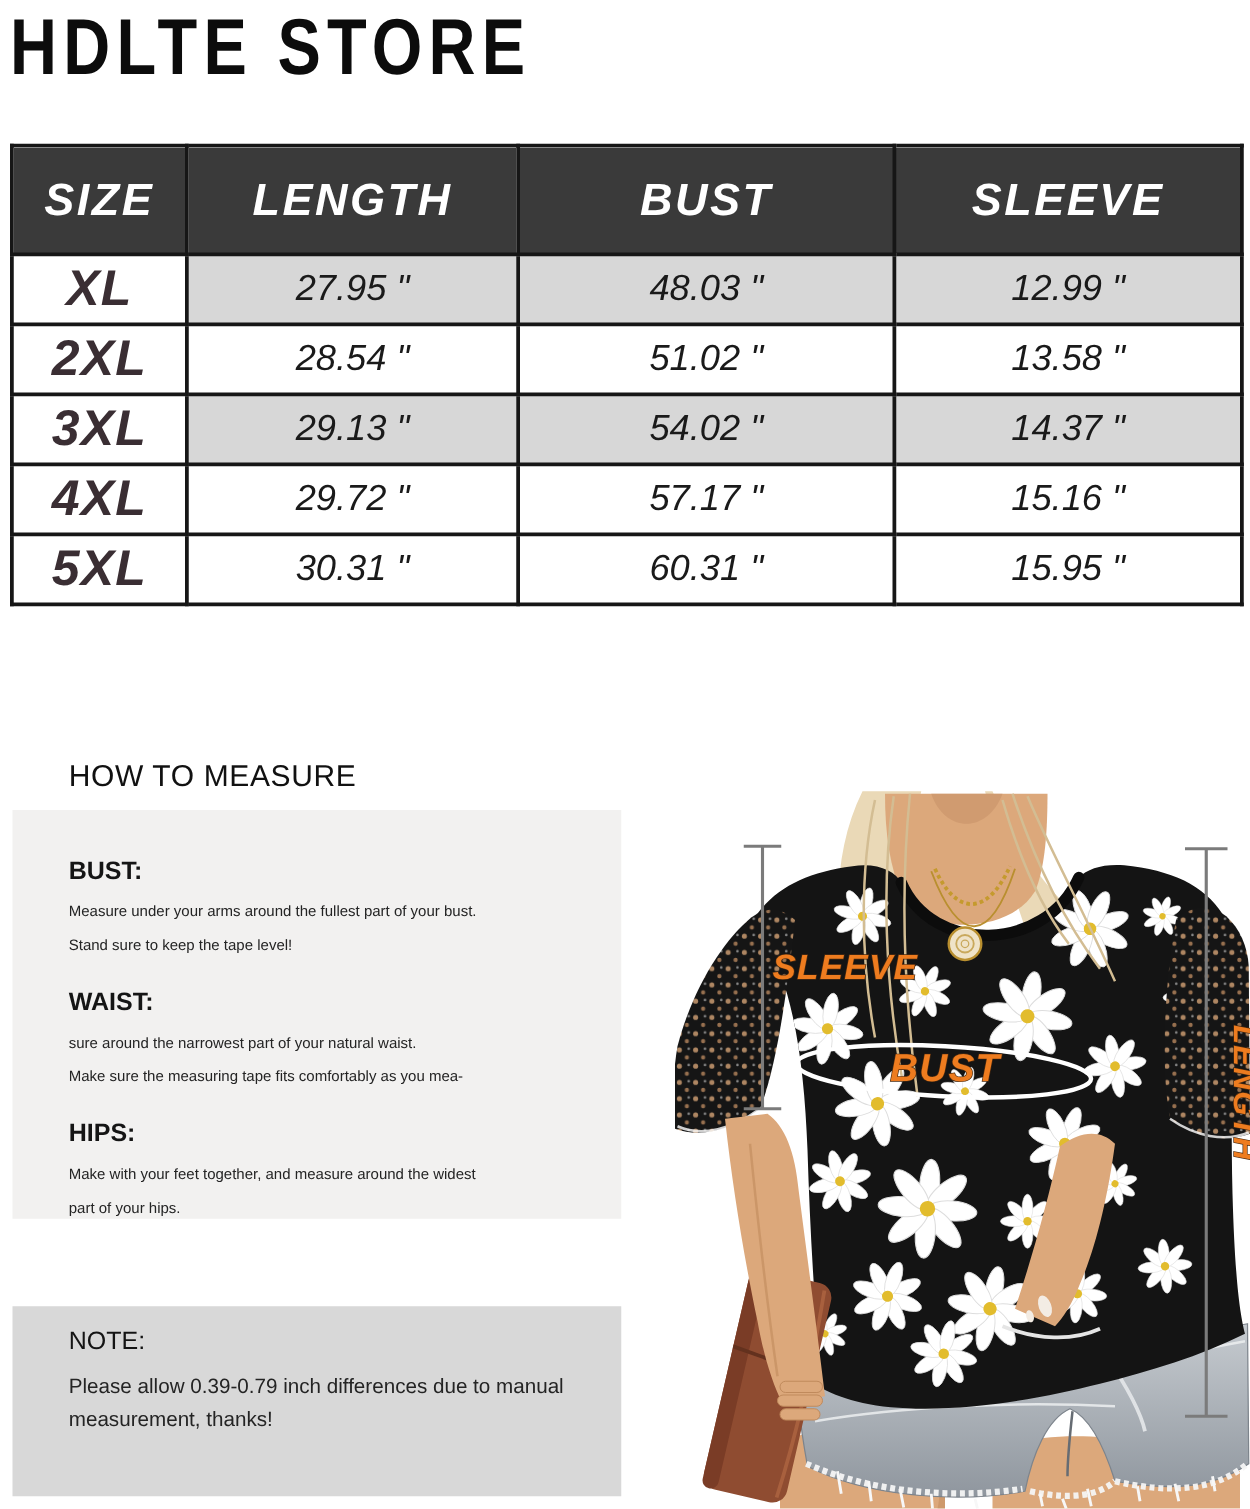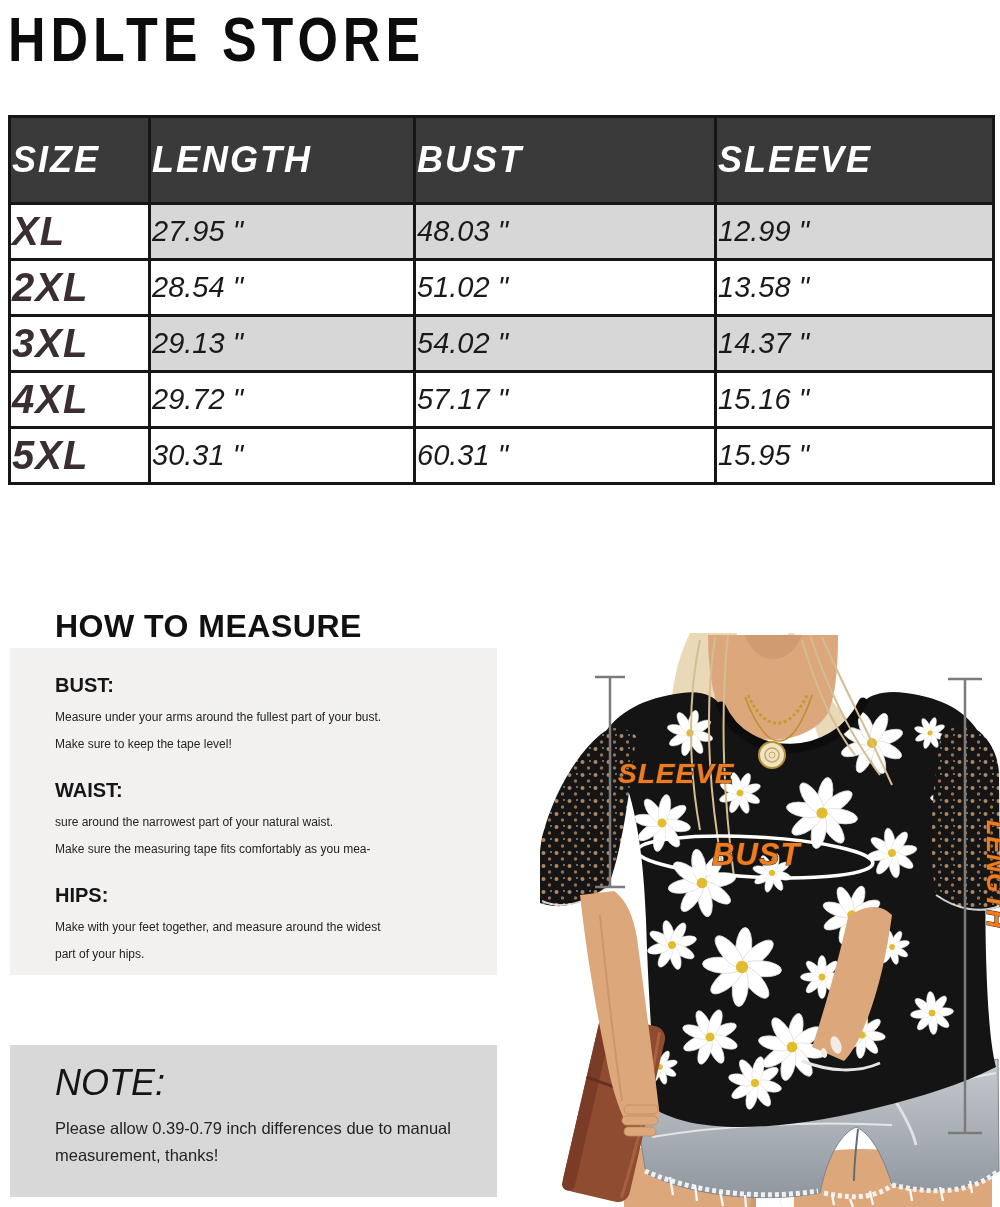--- a/index.html
+++ b/index.html
@@ -20,57 +20,57 @@
     font-size:33px;font-weight:bold;color:#0f0f0f;white-space:nowrap;
   }
   .chart-title .unit{font-weight:400;font-size:31px;}
 
   
   table.size-table{
     position:absolute;left:8px;top:115px;width:984px;
     border-collapse:collapse;table-layout:fixed;
   }
   .size-table th,.size-table td{
-    border:3px solid #161616;text-align:left;vertical-align:middle;
+    border:3px solid #161616;text-align:center;vertical-align:middle;
     overflow:hidden;white-space:nowrap;
   }
   .size-table thead th{
     background:#3a3a3a;color:#ffffff;height:82px;
     font-style:italic;font-weight:900;font-size:36px;letter-spacing:2px;
   }
   .size-table tbody tr{height:56px;}
   .size-table tbody th{
     background:#ffffff;font-style:italic;font-weight:900;
     font-size:40px;color:#3a2e33;letter-spacing:1px;
   }
   .size-table tbody td{
     background:#ffffff;font-style:italic;font-weight:400;
     font-size:29px;color:#1a1a1a;
   }
   .size-table tbody tr.shaded td{background:#d7d7d7;}
 
   
   .howto-title{
     position:absolute;left:55px;top:608px;
-    font-size:32px;font-weight:bold;color:#111;letter-spacing:0.5px;
+    font-size:24px;font-weight:normal;color:#111;letter-spacing:0.5px;
   }
   .howto-panel{
     position:absolute;left:10px;top:648px;width:487px;height:327px;
-    background:#f2f1f0;box-sizing:border-box;padding:26px 26px 0 45px;
+    background:#f2f1f0;box-sizing:border-box;padding:38px 26px 0 45px;
   }
   .m-section{margin-bottom:21px;}
   .m-label{font-size:20px;font-weight:bold;color:#151515;margin-bottom:7px;}
   .m-line{font-size:12px;color:#242424;line-height:27px;}
 
   
   .note-panel{
     position:absolute;left:10px;top:1045px;width:487px;height:152px;
     background:#d8d8d8;box-sizing:border-box;padding:17px 26px 0 45px;
   }
-  .note-label{font-size:36px;font-weight:400;color:#141414;margin-bottom:11px;font-style:italic;}
+  .note-label{font-size:20px;font-weight:400;color:#141414;margin-bottom:11px;}
   .note-line{font-size:16.5px;color:#242424;line-height:27px;}
 
   
   .figure{position:absolute;left:540px;top:615px;width:460px;height:592px;}
   .measure-label{
     font-family:"Liberation Sans", sans-serif;
     font-style:italic;font-weight:900;
     fill:#ee7c1f;stroke:#4a2a10;stroke-width:1.1px;paint-order:stroke;
     letter-spacing:1px;
   }
@@ -129,21 +129,21 @@
         <td>15.95 "</td>
       </tr>
     </tbody>
   </table>
 
   <div class="howto-title">HOW TO MEASURE</div>
   <div class="howto-panel">
     <div class="m-section">
       <div class="m-label">BUST:</div>
       <div class="m-line">Measure under your arms around the fullest part of your bust.</div>
-      <div class="m-line">Make sure to keep the tape level!</div>
+      <div class="m-line">Stand sure to keep the tape level!</div>
     </div>
     <div class="m-section">
       <div class="m-label">WAIST:</div>
       <div class="m-line">sure around the narrowest part of your natural waist.</div>
       <div class="m-line">Make sure the measuring tape fits comfortably as you mea-</div>
     </div>
     <div class="m-section">
       <div class="m-label">HIPS:</div>
       <div class="m-line">Make with your feet together, and measure around the widest</div>
       <div class="m-line">part of your hips.</div>

